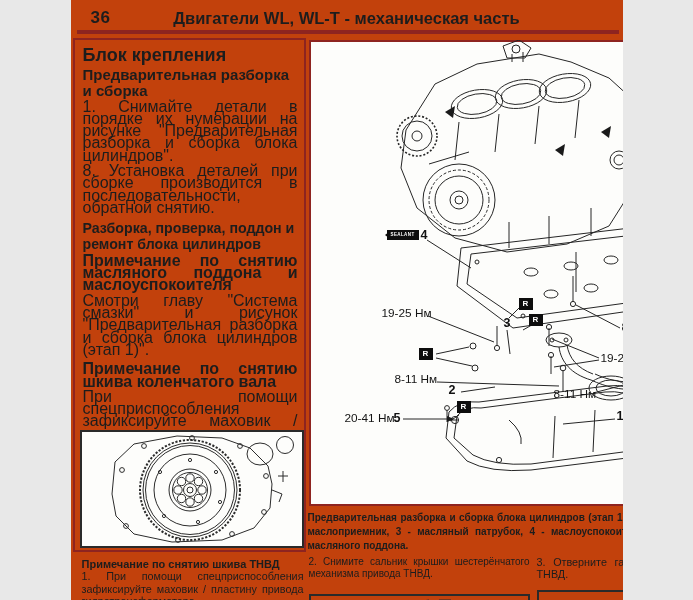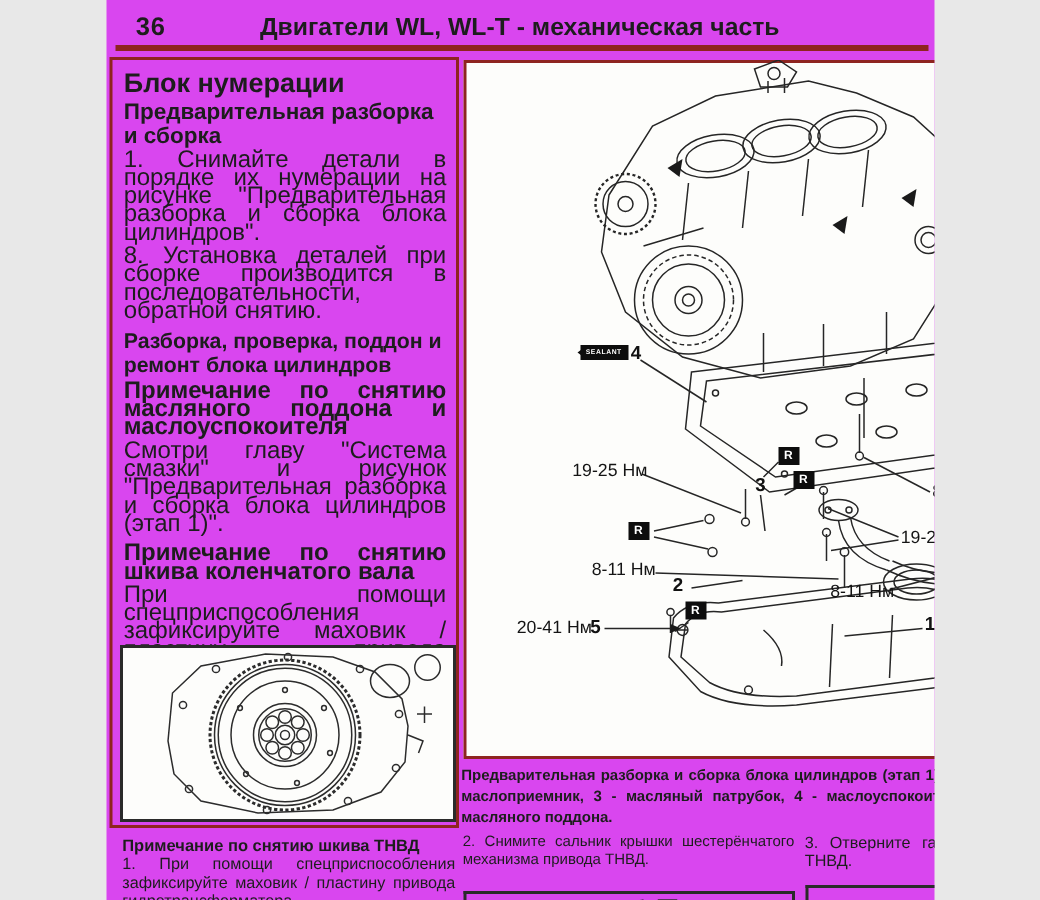--- a/index.html
+++ b/index.html
@@ -1,18 +1,18 @@
 <!DOCTYPE html>
 <html><head>
 <meta charset="utf-8">
 <style>
   html,body{margin:0;padding:0;background:#e8e8e8;}
   .page{
     position:relative;width:552px;height:600px;margin:0 auto;
-    background:#d946ef;overflow:hidden;
+    background:#c2410c;overflow:hidden;
     font-family:"Liberation Sans","DejaVu Sans",sans-serif;
     color:#1d1d1d;
   }
   
   .pagenum{position:absolute;left:20px;top:8px;font-size:17px;font-weight:bold;letter-spacing:.5px;}
   .htitle{position:absolute;left:0;right:0;top:9px;text-align:center;font-size:16.5px;font-weight:bold;}
   .hrule{position:absolute;left:6px;right:4px;top:30px;height:4px;background:#8e2420;}
   
   .lframe{position:absolute;left:2px;top:38px;width:233px;height:514px;border:2px solid #8e2420;box-sizing:border-box;}
   .rframe{position:absolute;left:238px;top:40px;width:447px;height:466px;border:2px solid #8e2420;box-sizing:border-box;background:#fdfdfb;}
@@ -59,21 +59,21 @@
 <body>
 
 <div class="page">
 
   <div class="pagenum">36</div>
   <div class="htitle">Двигатели WL, WL-T - механическая часть</div>
   <div class="hrule"></div>
 
   <div class="lframe"></div>
   <div class="lcol">
-    <h1>Блок нумерации</h1>
+    <h1>Блок крепления</h1>
     <h2>Предварительная разборка и сборка</h2>
     <p>1. Снимайте детали в порядке их нумерации на рисунке "Предварительная разборка и сборка блока цилиндров".</p>
     <p class="gap">8. Установка деталей при сборке производится в последовательности, обратной снятию.</p>
     <h3>Разборка, проверка, поддон и ремонт блока цилиндров</h3>
     <p class="ntitle">Примечание по снятию масляного поддона и маслоуспокоителя</p>
     <p class="gap">Смотри главу "Система смазки" и рисунок "Предварительная разборка и сборка блока цилиндров (этап 1)".</p>
     <p class="ntitle">Примечание по снятию шкива коленчатого вала</p>
     <p>При помощи спецприспособления зафиксируйте маховик / пластину привода гидротрансформатора и снимите шкив.</p>
   </div>
 

